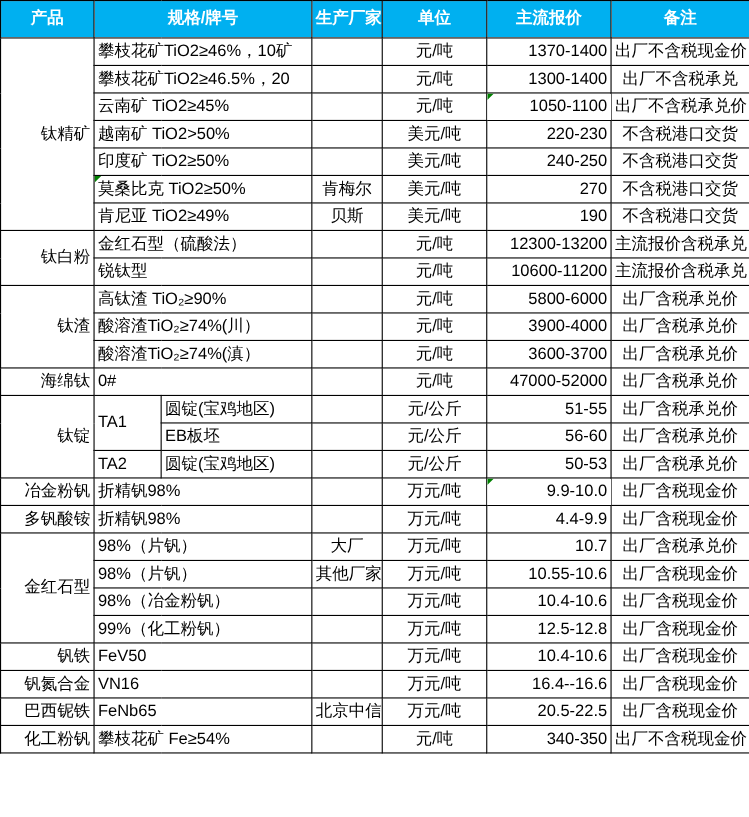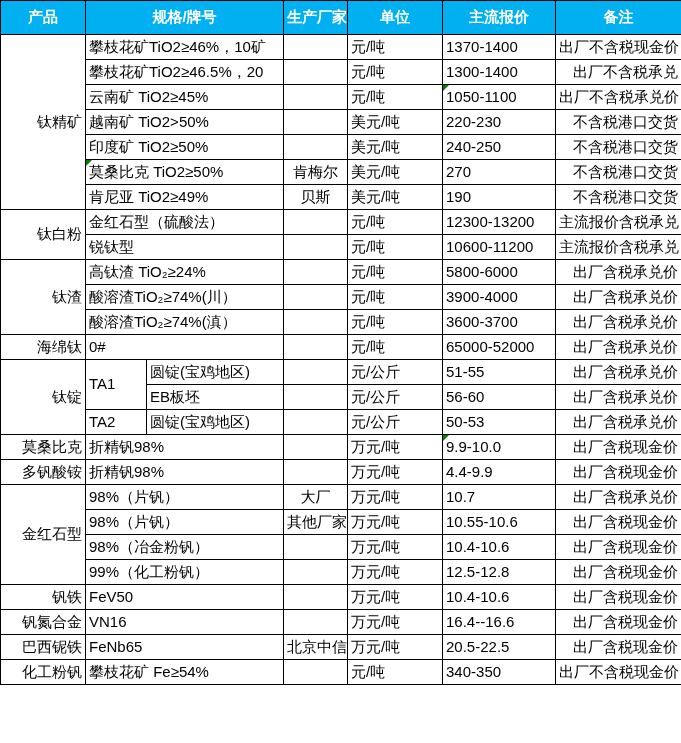--- a/index.html
+++ b/index.html
@@ -41,23 +41,23 @@
     color:var(--header-text);
     font-weight:bold;
     height:34px;
     text-align:center;
     font-size:15px;
   }
   .c-product{text-align:right}
   .c-ta{text-align:left}
   .c-spec{text-align:left}
   .c-mfr{text-align:center}
-  .c-unit{}
-  .c-price{text-align:left}
-  .c-remark{text-align:right}
+  .c-unit{text-align:center}
+  .c-price{text-align:right}
+  .c-remark{text-align:center}
   .marker-cell{position:relative}
   .marker{
     position:absolute;top:0;left:0;
     width:0;height:0;
     border-top:6px solid var(--comment-marker);
     border-right:6px solid transparent;
   }
 </style>
 </head>
 <body>
@@ -149,21 +149,21 @@
     </tr>
     <tr>
       <td colspan="2" class="c-spec">锐钛型</td>
       <td class="c-mfr"></td>
       <td class="c-unit">元/吨</td>
       <td class="c-price">10600-11200</td>
       <td class="c-remark">主流报价含税承兑</td>
     </tr>
     <tr>
       <td rowspan="3" class="c-product">钛渣</td>
-      <td colspan="2" class="c-spec">高钛渣 TiO₂≥24%</td>
+      <td colspan="2" class="c-spec">高钛渣 TiO₂≥90%</td>
       <td class="c-mfr"></td>
       <td class="c-unit">元/吨</td>
       <td class="c-price">5800-6000</td>
       <td class="c-remark">出厂含税承兑价</td>
     </tr>
     <tr>
       <td colspan="2" class="c-spec">酸溶渣TiO₂≥74%(川）</td>
       <td class="c-mfr"></td>
       <td class="c-unit">元/吨</td>
       <td class="c-price">3900-4000</td>
@@ -174,21 +174,21 @@
       <td class="c-mfr"></td>
       <td class="c-unit">元/吨</td>
       <td class="c-price">3600-3700</td>
       <td class="c-remark">出厂含税承兑价</td>
     </tr>
     <tr>
       <td class="c-product">海绵钛</td>
       <td colspan="2" class="c-spec">0#</td>
       <td class="c-mfr"></td>
       <td class="c-unit">元/吨</td>
-      <td class="c-price">65000-52000</td>
+      <td class="c-price">47000-52000</td>
       <td class="c-remark">出厂含税承兑价</td>
     </tr>
     <tr>
       <td rowspan="3" class="c-product">钛锭</td>
       <td rowspan="2" class="c-ta">TA1</td>
       <td class="c-spec">圆锭(宝鸡地区)</td>
       <td class="c-mfr"></td>
       <td class="c-unit">元/公斤</td>
       <td class="c-price">51-55</td>
       <td class="c-remark">出厂含税承兑价</td>
@@ -202,21 +202,21 @@
     </tr>
     <tr>
       <td class="c-ta">TA2</td>
       <td class="c-spec">圆锭(宝鸡地区)</td>
       <td class="c-mfr"></td>
       <td class="c-unit">元/公斤</td>
       <td class="c-price">50-53</td>
       <td class="c-remark">出厂含税承兑价</td>
     </tr>
     <tr>
-      <td class="c-product">莫桑比克</td>
+      <td class="c-product">冶金粉钒</td>
       <td colspan="2" class="c-spec">折精钒98%</td>
       <td class="c-mfr"></td>
       <td class="c-unit">万元/吨</td>
       <td class="c-price marker-cell">
         <span class="marker"></span>
         <span>9.9-10.0</span>
       </td>
       <td class="c-remark">出厂含税现金价</td>
     </tr>
     <tr>

